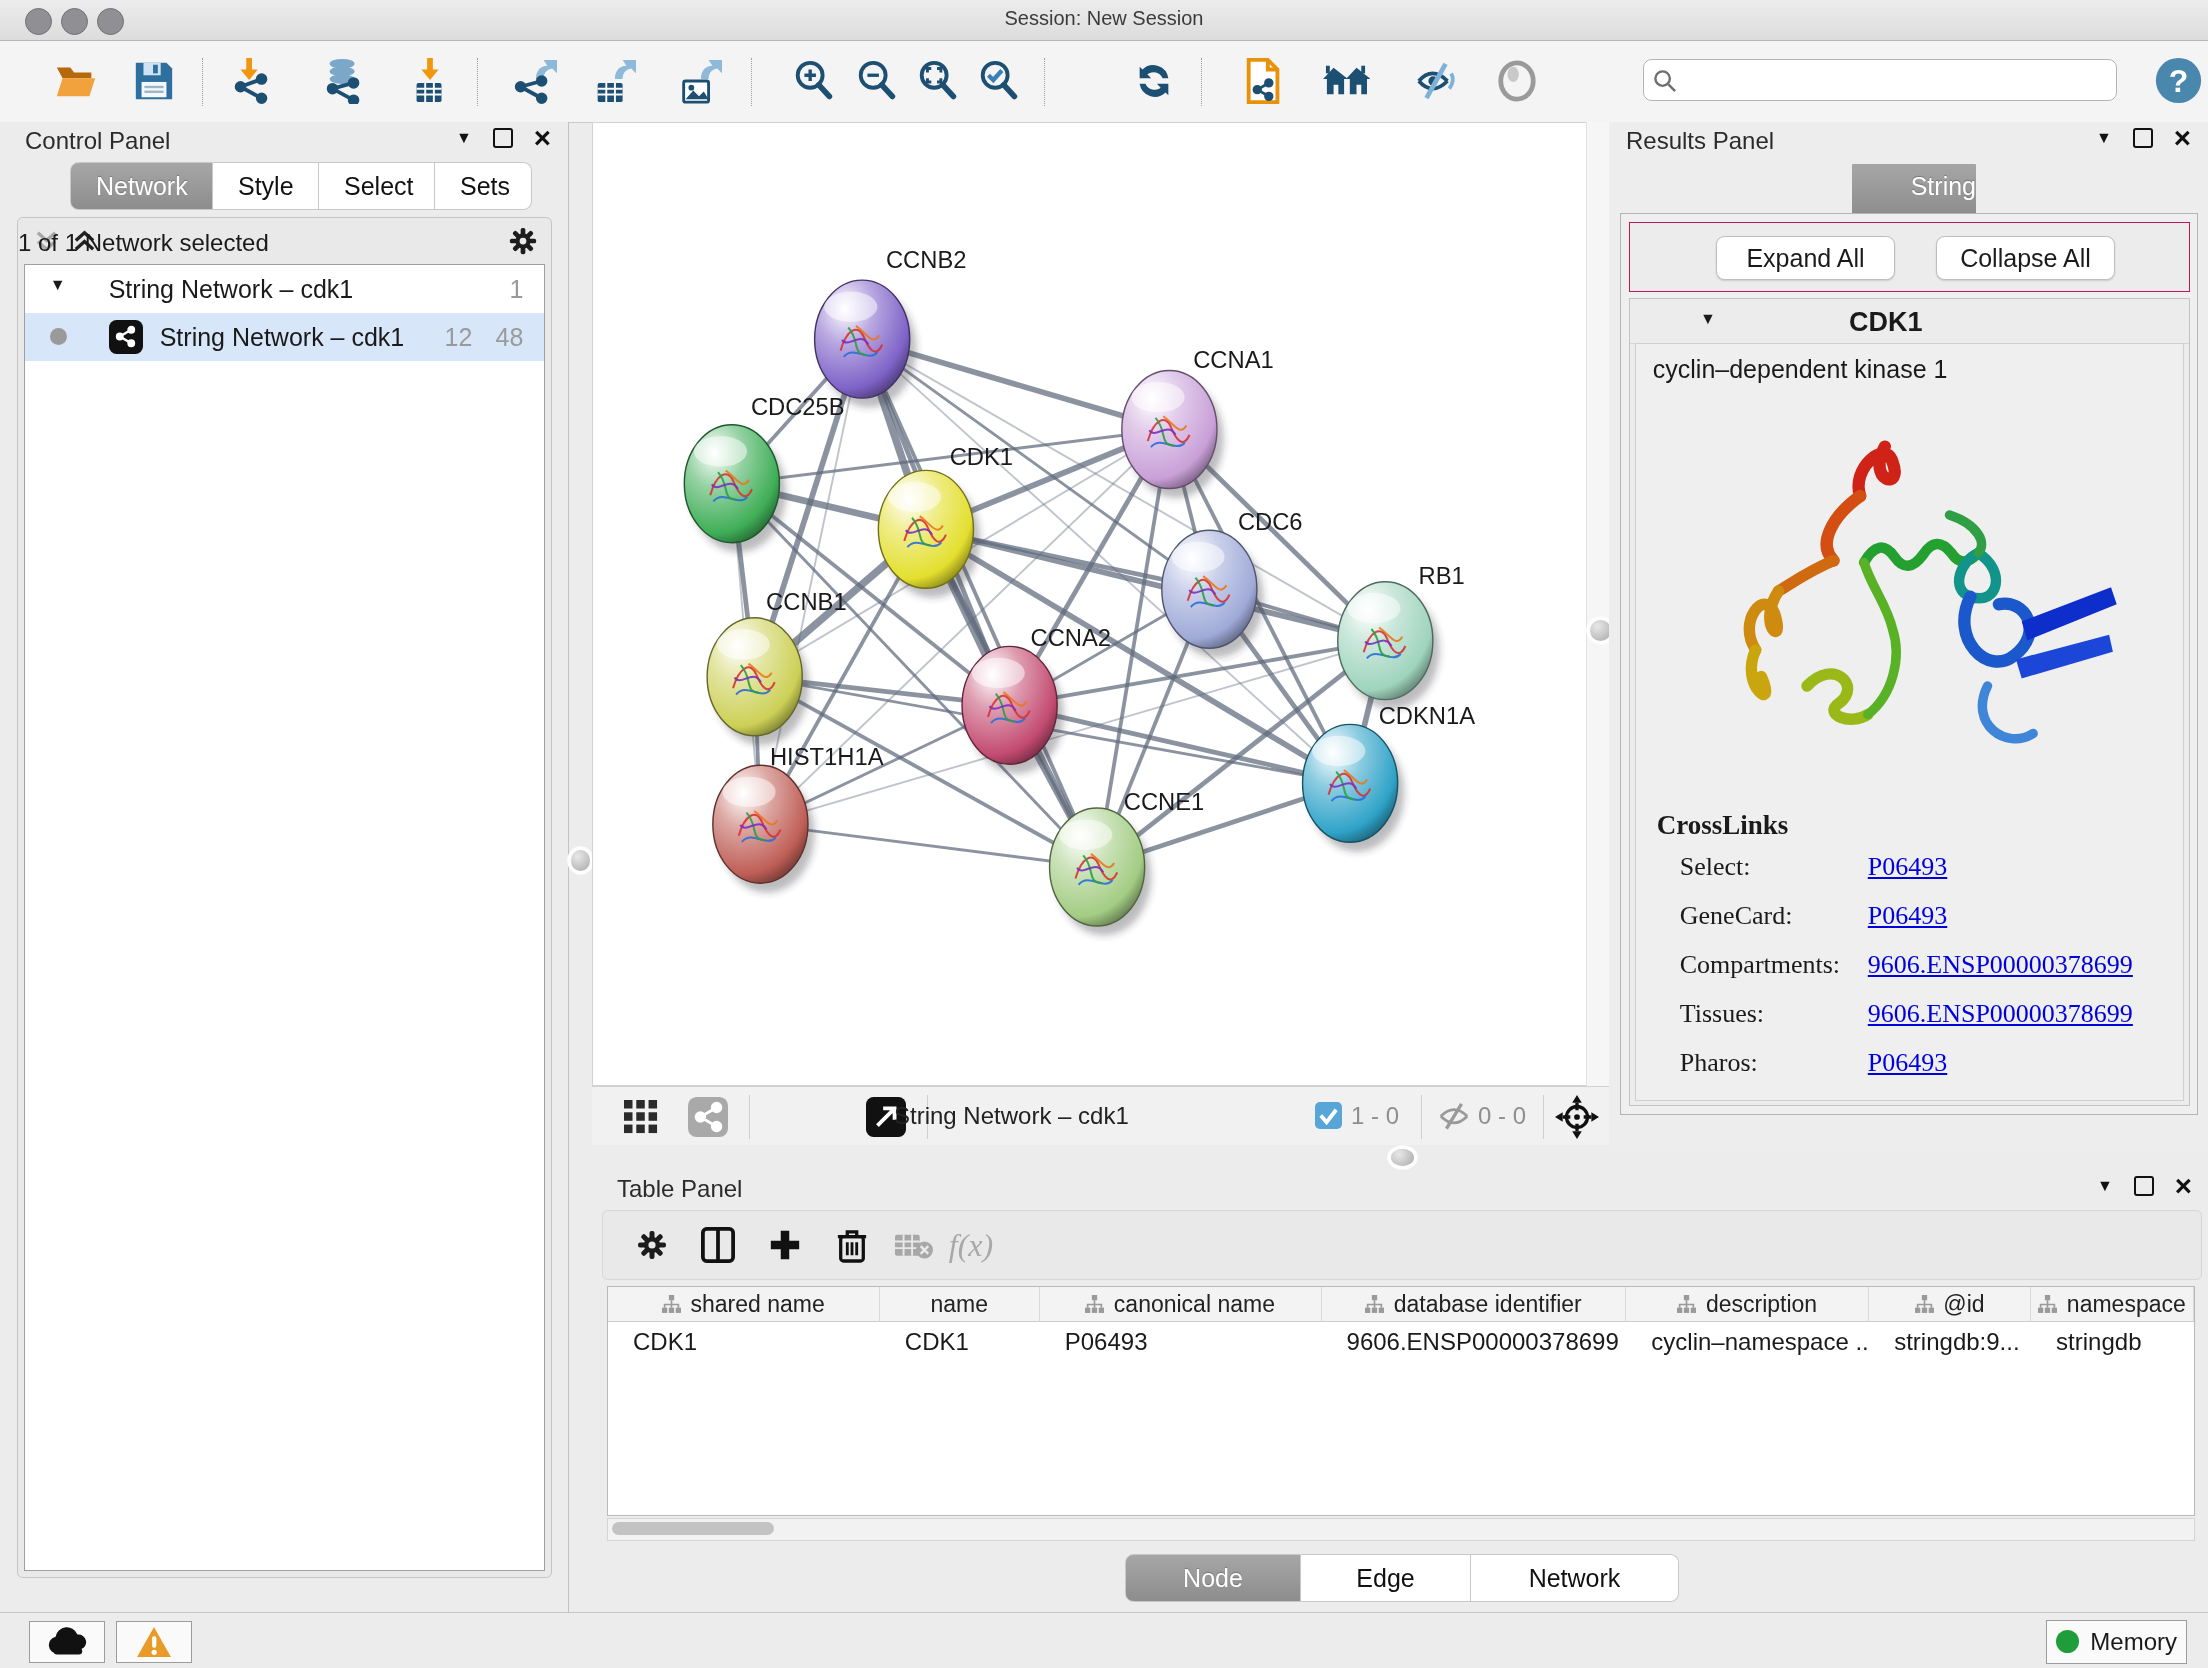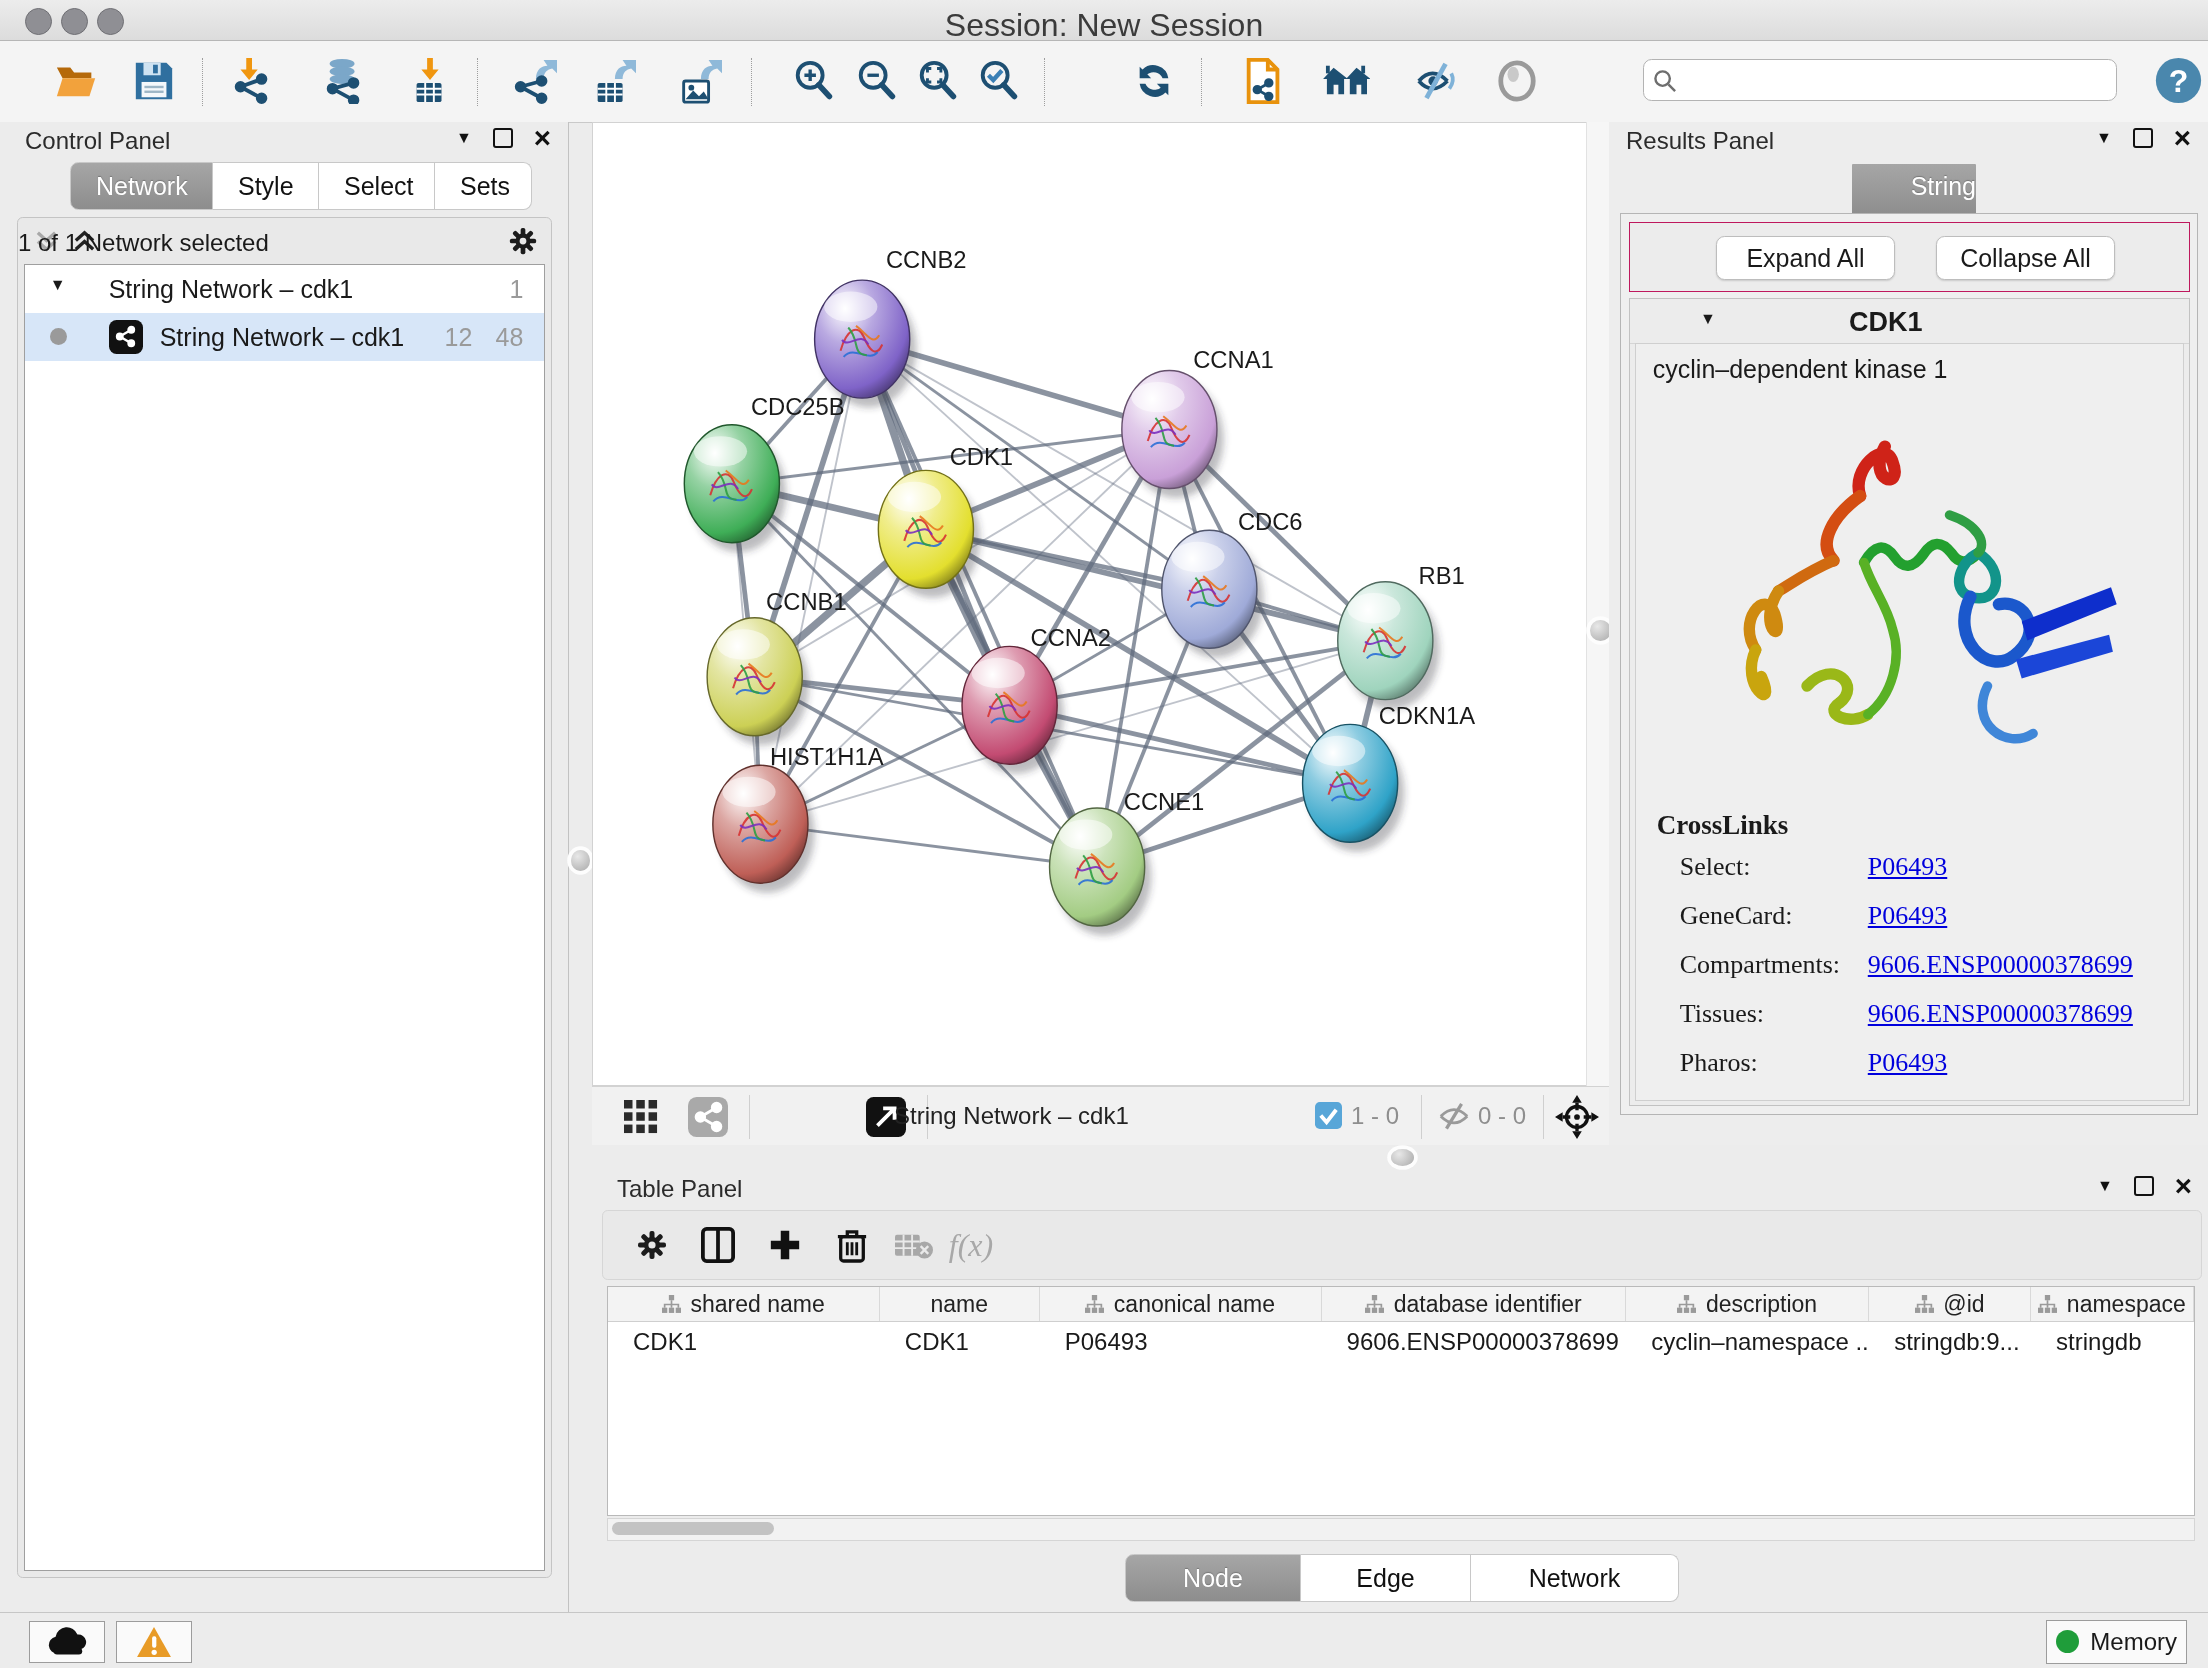--- a/index.html
+++ b/index.html
@@ -1,20 +1,20 @@
 <!DOCTYPE html>
 <html style="font-size:15px"><head>
 <meta charset="utf-8">
 <style>
   html,body{margin:0;padding:0;background:#d8d8d8;}
   .app{position:relative;width:2208px;height:1668px;background:#ececec;font-family:"Liberation Sans",sans-serif;overflow:hidden;color:#1a1a1a;}
   
   .titlebar{position:absolute;left:0;top:0;width:2208px;height:40px;background:linear-gradient(#ececec,#dcdcdc);border-bottom:1px solid #b6b6b6;}
   .tdot{position:absolute;top:7.6px;width:25px;height:25px;border-radius:50%;background:#8f8f94;border:1px solid #6f6f74;}
-  .wtitle{position:absolute;left:0;right:0;top:6.7px;text-align:center;font-size:32px;color:#3b3b3b;}
+  .wtitle{position:absolute;left:0;right:0;top:6.7px;text-align:center;font-size:20px;color:#3b3b3b;}
   
   .toolbar{position:absolute;left:0;top:41px;width:2208px;height:81px;background:#f4f4f4;border-bottom:1px solid #c9c9c9;}
   .tbtn{position:absolute;top:12.4px;width:55px;height:55px;display:flex;align-items:center;justify-content:center;}
   .tsep{position:absolute;top:17px;height:48px;border-left:1.9px dotted #9d9d9d;}
   .searchwrap{position:absolute;left:1643px;top:18px;width:476px;height:44px;}
   .searchwrap input{width:474px;height:42px;border:1px solid #b3b3b3;border-radius:8.6px;padding:0 0 0 42px;font-size:23px;outline:none;background:#fff;box-sizing:border-box;}
   .searchwrap svg{position:absolute;left:9.5px;top:9.5px;}
   
   .phead{position:absolute;left:0;top:0;right:0;height:36px;}
   .ptitle{position:absolute;left:25px;top:4.8px;font-size:24px;color:#2b2b2b;}

